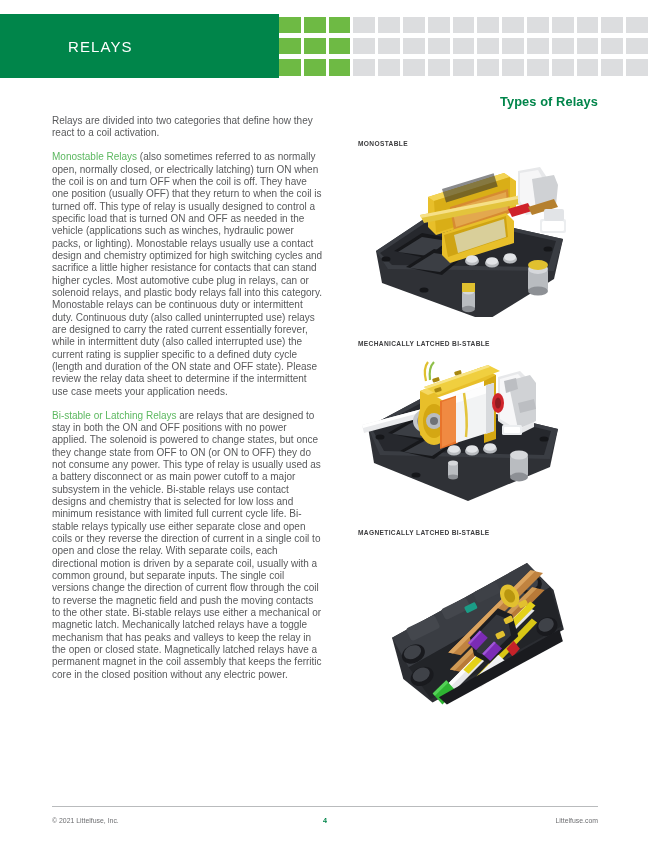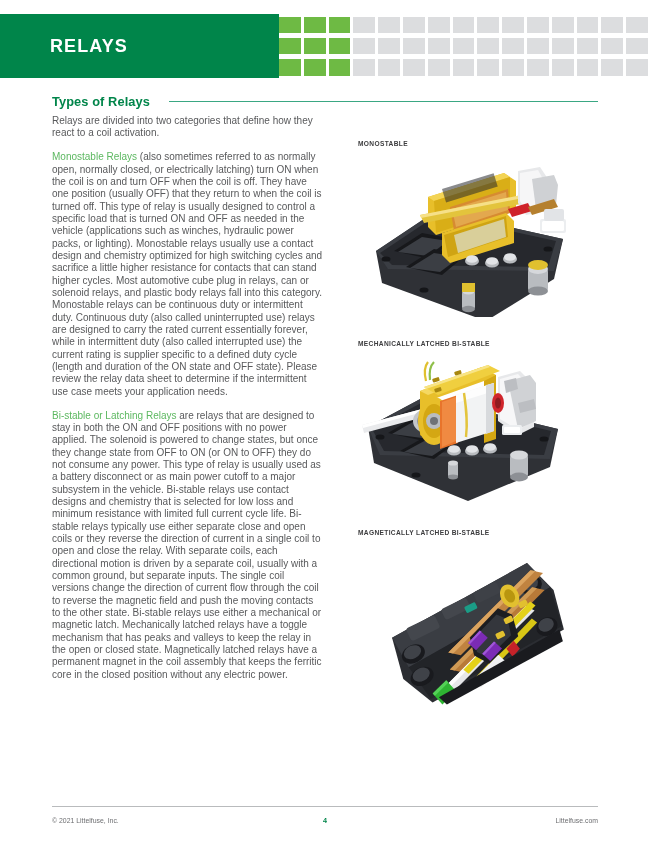--- a/index.html
+++ b/index.html
@@ -33,24 +33,24 @@
     width: 279px;
     height: 64px;
     background: #00854a;
     display: flex;
     align-items: center;
     flex: none;
   }
 
   .header-title {
     color: #ffffff;
-    font-size: 18px;
+    font-size: 15px;
     letter-spacing: 1.1px;
-    font-weight: 700;
-    padding-left: 50px;
+    font-weight: 400;
+    padding-left: 68px;
   }
 
   .header-grid {
     flex: 1;
     height: 64px;
     display: grid;
     grid-template-columns: repeat(15, 1fr);
     grid-template-rows: repeat(3, 1fr);
     gap: 0px;
     overflow: hidden;
@@ -65,22 +65,23 @@
   }
   .gcell.green > i { background: #6eba44; }
 
   
   .section-head {
     position: absolute;
     left: 52px;
     top: 94px;
     width: 546px;
     display: flex;
-    align-items: center;
+    align-items: flex-end;
     gap: 19px;
+    flex-direction: column;
   }
   .section-head h2 {
     color: #00854a;
     font-size: 12.8px;
     font-weight: bold;
     white-space: nowrap;
     letter-spacing: 0.1px;
   }
   .section-rule {
     flex: 1;

